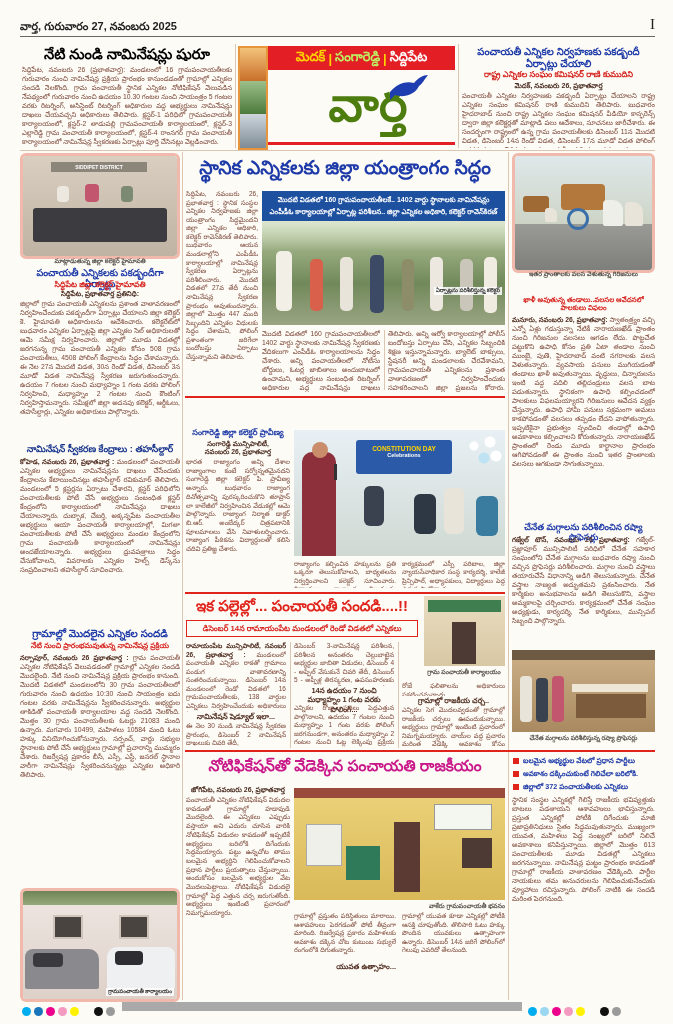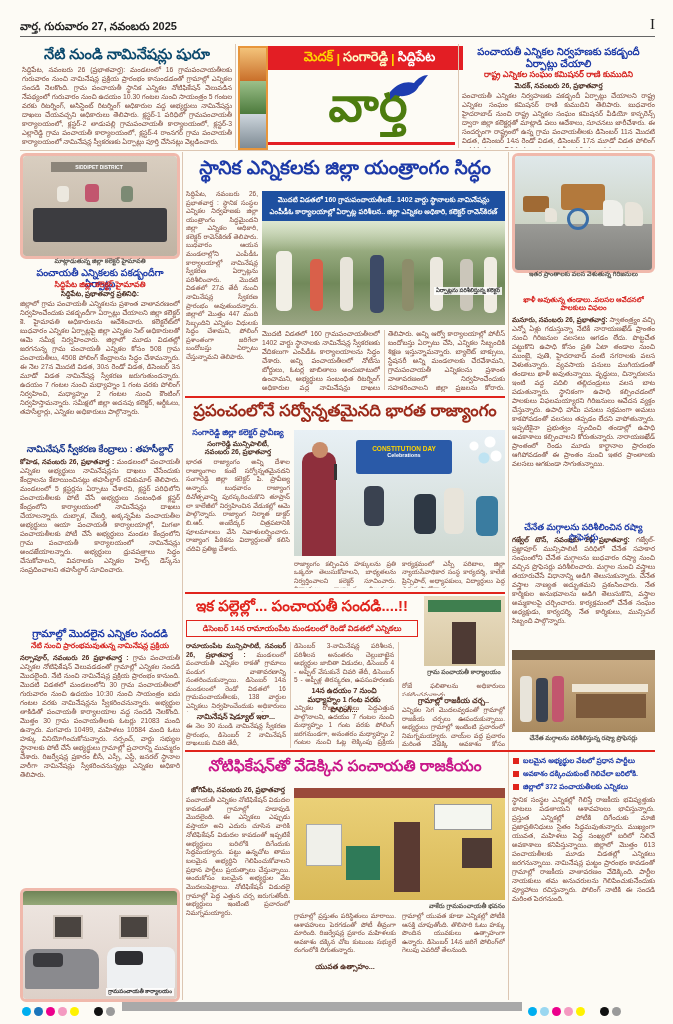--- a/index.html
+++ b/index.html
@@ -30,34 +30,34 @@
 </style>
 </head>
 <body>
 
 <div class="page">
 
   <div class="abs" style="left:20px;top:20px;width:420px;font-size:11px;font-weight:bold;color:#222;">వార్త, గురువారం 27, నవంబరు 2025</div>
   <div class="abs" style="right:18px;top:16px;font-family:'Liberation Serif',serif;font-size:15px;color:#222;">I</div>
   <div class="abs" style="left:20px;top:36px;width:635px;height:1px;background:#666;"></div>
 
-  <div class="abs h-blue" style="left:22px;top:46px;width:210px;font-size:14.5px;color:#0c4a6e;">నేటి నుండి నామినేషన్లు షురూ</div>
+  <div class="abs h-blue" style="left:22px;top:46px;width:210px;font-size:14.5px;color:#000000;">నేటి నుండి నామినేషన్లు షురూ</div>
   <div class="abs body-txt" style="left:22px;top:66px;width:210px;height:84px;">సిద్దిపేట, నవంబరు 26 (ప్రభాతవార్త): మండలంలో 16 గ్రామపంచాయతీలకు గురువారం నుంచి నామినేషన్ల ప్రక్రియ ప్రారంభం కానుండడంతో గ్రామాల్లో ఎన్నికల సందడి నెలకొంది. గ్రామ పంచాయతీ స్థానిక ఎన్నికల నోటిఫికేషన్ వెలువడిన నేపథ్యంలో గురువారం నుంచి ఉదయం 10.30 గంటల నుంచి సాయంత్రం 5 గంటల వరకు రిటర్నింగ్, అసిస్టెంట్ రిటర్నింగ్ అధికారుల వద్ద అభ్యర్థులు నామినేషన్లు దాఖలు చేయవచ్చని అధికారులు తెలిపారు. క్లస్టర్-1 పరిధిలో గ్రామపంచాయతీ కార్యాలయంలో, క్లస్టర్-2 తాడుపల్లి గ్రామపంచాయతీ కార్యాలయంలో, క్లస్టర్-3 ఎల్లారెడ్డి గ్రామ పంచాయతీ కార్యాలయంలో, క్లస్టర్-4 రాంనగర్ గ్రామ పంచాయతీ కార్యాలయంలో నామినేషన్ల స్వీకరణకు ఏర్పాట్లు పూర్తి చేసినట్లు వెల్లడించారు.</div>
 
   <div class="vrule" style="left:235px;top:44px;height:104px;"></div>
 
   <div class="photo" style="left:238px;top:46px;width:26px;height:100px;border:2px solid #e8963b;background:#fff;">
     <div class="abs" style="left:0;top:0;width:100%;height:33%;background:linear-gradient(#f3c37a,#c96f2a);"></div>
     <div class="abs" style="left:0;top:33%;width:100%;height:33%;background:linear-gradient(#9cc08a,#4c7a3c);"></div>
     <div class="abs" style="left:0;top:66%;width:100%;height:34%;background:linear-gradient(#cdd6dd,#7f8b94);"></div>
   </div>
-  <div class="abs banner" style="left:268px;top:46px;width:187px;height:24px;font-size:13px;padding-left:8px;">
+  <div class="abs banner" style="left:268px;top:46px;width:187px;height:24px;font-size:13px;">
     <span style="color:#ffd400;">మెదక్</span>
     <span style="color:#ffd400;margin:0 3px;">|</span>
-    <span style="color:#fef9c3;">సంగారెడ్డి</span>
+    <span style="color:#bef264;">సంగారెడ్డి</span>
     <span style="color:#ffd400;margin:0 3px;">|</span>
     <span style="color:#fff;">సిద్దిపేట</span>
   </div>
   <div class="abs" style="left:288px;top:70px;width:160px;height:70px;text-align:center;font-size:48px;font-weight:bold;color:#4d7c0f;line-height:70px;">వార్త</div>
   <svg class="abs" style="left:388px;top:72px;" width="42" height="30" viewBox="0 0 42 30">
     <path d="M2 20 C10 11 18 9 26 11 C30 6 35 3 40 3 C36 8 34 12 31 14 C27 23 15 26 7 23 L2 28 Z" fill="#1e3db0"></path>
   </svg>
   <div class="abs" style="left:268px;top:142px;width:187px;height:3px;background:#e31e24;"></div>
 
   <div class="vrule" style="left:458px;top:44px;height:104px;"></div>
@@ -125,21 +125,20 @@
     <div class="abs" style="left:168px;top:36px;width:13px;height:54px;background:#ece8df;border-radius:5px;"></div>
     <div class="abs" style="left:198px;top:38px;width:13px;height:52px;background:#cbc6ba;border-radius:5px;"></div>
     <div class="abs" style="left:222px;top:36px;width:13px;height:56px;background:#f0ece2;border-radius:5px;"></div>
     <div class="chip" style="right:3px;bottom:30px;">ఏర్పాట్లను పరిశీలిస్తున్న కలెక్టర్</div>
   </div>
   <div class="abs body-txt" style="left:262px;top:330px;width:118px;height:62px;">మొదటి విడతలో 160 గ్రామపంచాయతీలలో 1402 వార్డు స్థానాలకు నామినేషన్ల స్వీకరణకు వేదికలుగా ఎంపీడీఓ కార్యాలయాలను సిద్ధం చేశారు. అన్ని పంచాయతీలలో నోటీసు బోర్డులు, ఓటర్ల జాబితాలు అందుబాటులో ఉంచామని, అభ్యర్థులు సంబంధిత రిటర్నింగ్ అధికారుల వద్ద నామినేషన్లు దాఖలు చేయాలన్నారు. ఎస్టీ, ఎస్సీ, బీసీ రిజర్వేషన్ల వివరాలను గ్రామపంచాయతీల వారీగా ప్రదర్శించినట్లు వెల్లడించారు.</div>
   <div class="vrule" style="left:384px;top:330px;height:60px;"></div>
   <div class="abs body-txt" style="left:388px;top:330px;width:117px;height:62px;">తెలిపారు. అన్ని ఆర్వో కార్యాలయాల్లో పోలీస్ బందోబస్తు ఏర్పాటు చేసి, ఎన్నికల సిబ్బందికి శిక్షణ ఇస్తున్నామన్నారు. బ్యాలెట్ బాక్సులు, స్టేషనరీ అన్ని మండలాలకు చేరవేశామని, గ్రామపంచాయతీ ఎన్నికలను ప్రశాంత వాతావరణంలో నిర్వహించేందుకు సహకరించాలని జిల్లా ప్రజలను కోరారు. కార్యక్రమంలో డీపీఓ, ఎంపీడీఓలు, తహసీల్దార్లు, ఎన్నికల సిబ్బంది పాల్గొన్నారు.</div>
 
   <div class="hrule-red" style="left:185px;top:396px;width:320px;"></div>
-  <div class="abs h-maroon" style="left:186px;top:401px;width:318px;font-size:16.5px;">ప్రపంచంలోనే సర్వోన్నతమైనది భారత రాజ్యాంగం</div>
   <div class="abs h-blue" style="left:186px;top:428px;width:104px;font-size:8px;">సంగారెడ్డి జిల్లా కలెక్టర్ ప్రావీణ్య</div>
   <div class="abs dateline" style="left:186px;top:440px;width:104px;font-size:6.8px;">
     <div>సంగారెడ్డి మున్సిపాలిటీ,</div>
     <div>నవంబరు 26, ప్రభాతవార్త</div>
   </div>
   <div class="abs body-txt" style="left:186px;top:458px;width:104px;height:130px;font-size:6.6px;">భారత రాజ్యాంగం అన్ని దేశాల రాజ్యాంగాల కంటే సర్వోన్నతమైనదని సంగారెడ్డి జిల్లా కలెక్టర్ పి. ప్రావీణ్య అన్నారు. బుధవారం రాజ్యాంగ దినోత్సవాన్ని పురస్కరించుకొని తూప్రాన్ లా కాలేజీలో నిర్వహించిన వేడుకల్లో ఆమె పాల్గొన్నారు. రాజ్యాంగ నిర్మాత డాక్టర్ బి.ఆర్. అంబేద్కర్ చిత్రపటానికి పూలమాలలు వేసి నివాళులర్పించారు. రాజ్యాంగ పీఠికను విద్యార్థులతో కలిసి చదివి ప్రతిజ్ఞ చేశారు.</div>
 
   <div class="photo" style="left:294px;top:430px;width:211px;height:126px;">
     <div class="abs" style="left:0;top:0;width:100%;height:100%;background:linear-gradient(#e8f0f5,#cfd9d2);"></div>
     <div class="abs" style="left:62px;top:10px;width:96px;height:34px;background:#2a5aa8;border-radius:3px;color:#ffd400;font-size:6.5px;font-weight:bold;text-align:center;padding-top:5px;box-sizing:border-box;">
@@ -209,21 +208,21 @@
     <div class="abs" style="left:0;top:0;width:100%;height:10px;background:#9a4a3a;"></div>
     <div class="abs" style="left:140px;top:16px;width:58px;height:26px;background:#f4f6f0;border:1px solid #999;color:#3f7f4f;font-size:4.5px;text-align:center;line-height:1.4;padding-top:2px;box-sizing:border-box;"></div>
     <div class="abs" style="left:100px;top:34px;width:26px;height:70px;background:#5a3a32;"></div>
     <div class="abs" style="left:168px;top:50px;width:30px;height:30px;background:#4e3a34;"></div>
     <div class="abs" style="left:12px;top:36px;width:34px;height:40px;background:#f0f0ea;border:1px solid #aaa;"></div>
     <div class="abs" style="left:52px;top:58px;width:34px;height:34px;background:#2f7a58;"></div>
   </div>
   <div class="abs caption" style="left:360px;top:902px;width:145px;text-align:right;">వాకేరు గ్రామపంచాయతీ భవనం</div>
 
   <div class="abs body-txt" style="left:294px;top:912px;width:102px;height:50px;font-size:6.5px;">గ్రామాల్లో ప్రస్తుతం పరిస్థితులు మారాయి. ఆశావహులు పెరగడంతో పోటీ తీవ్రంగా మారింది. రిజర్వేషన్ల ప్రకారం మహిళలకు అవకాశం దక్కిన చోట కుటుంబ సభ్యులే రంగంలోకి దిగుతున్నారు.</div>
-  <div class="abs subhead-inline" style="left:294px;top:962px;width:102px;text-align:center;">యువత ఉత్సాహం...</div>
+  <div class="abs subhead-inline" style="left:294px;top:962px;width:102px;text-align:right;">యువత ఉత్సాహం...</div>
   <div class="abs body-txt" style="left:402px;top:912px;width:103px;height:90px;font-size:6.5px;">గ్రామాల్లో యువత కూడా ఎన్నికల్లో పోటీకి ఆసక్తి చూపుతోంది. తొలిసారి ఓటు హక్కు పొందిన యువకులు ఉత్సాహంగా ఉన్నారు. డిసెంబర్ 14న జరిగే పోలింగ్‌లో గెలుపు ఎవరిదో తేలనుంది.</div>
 
   <div class="photo pframe" style="left:512px;top:153px;width:137px;height:114px;">
     <div class="abs" style="left:0;top:0;width:100%;height:60%;background:linear-gradient(#dfe8ea,#cdd4c6);"></div>
     <div class="abs" style="left:0;top:60%;width:100%;height:40%;background:linear-gradient(#9a9a96,#7e7e7a);"></div>
     <div class="abs" style="left:46px;top:28px;width:44px;height:26px;background:#b3793c;border-radius:4px;"></div>
     <div class="abs" style="left:52px;top:52px;width:16px;height:16px;border:3px solid #3a6ea8;border-radius:50%;"></div>
     <div class="abs" style="left:88px;top:44px;width:20px;height:26px;background:#efefea;border-radius:4px 10px 2px 2px;"></div>
     <div class="abs" style="left:110px;top:46px;width:18px;height:24px;background:#e8e4da;border-radius:4px 10px 2px 2px;"></div>
     <div class="abs" style="left:8px;top:40px;width:26px;height:16px;background:#a06a34;border-radius:3px;"></div>

